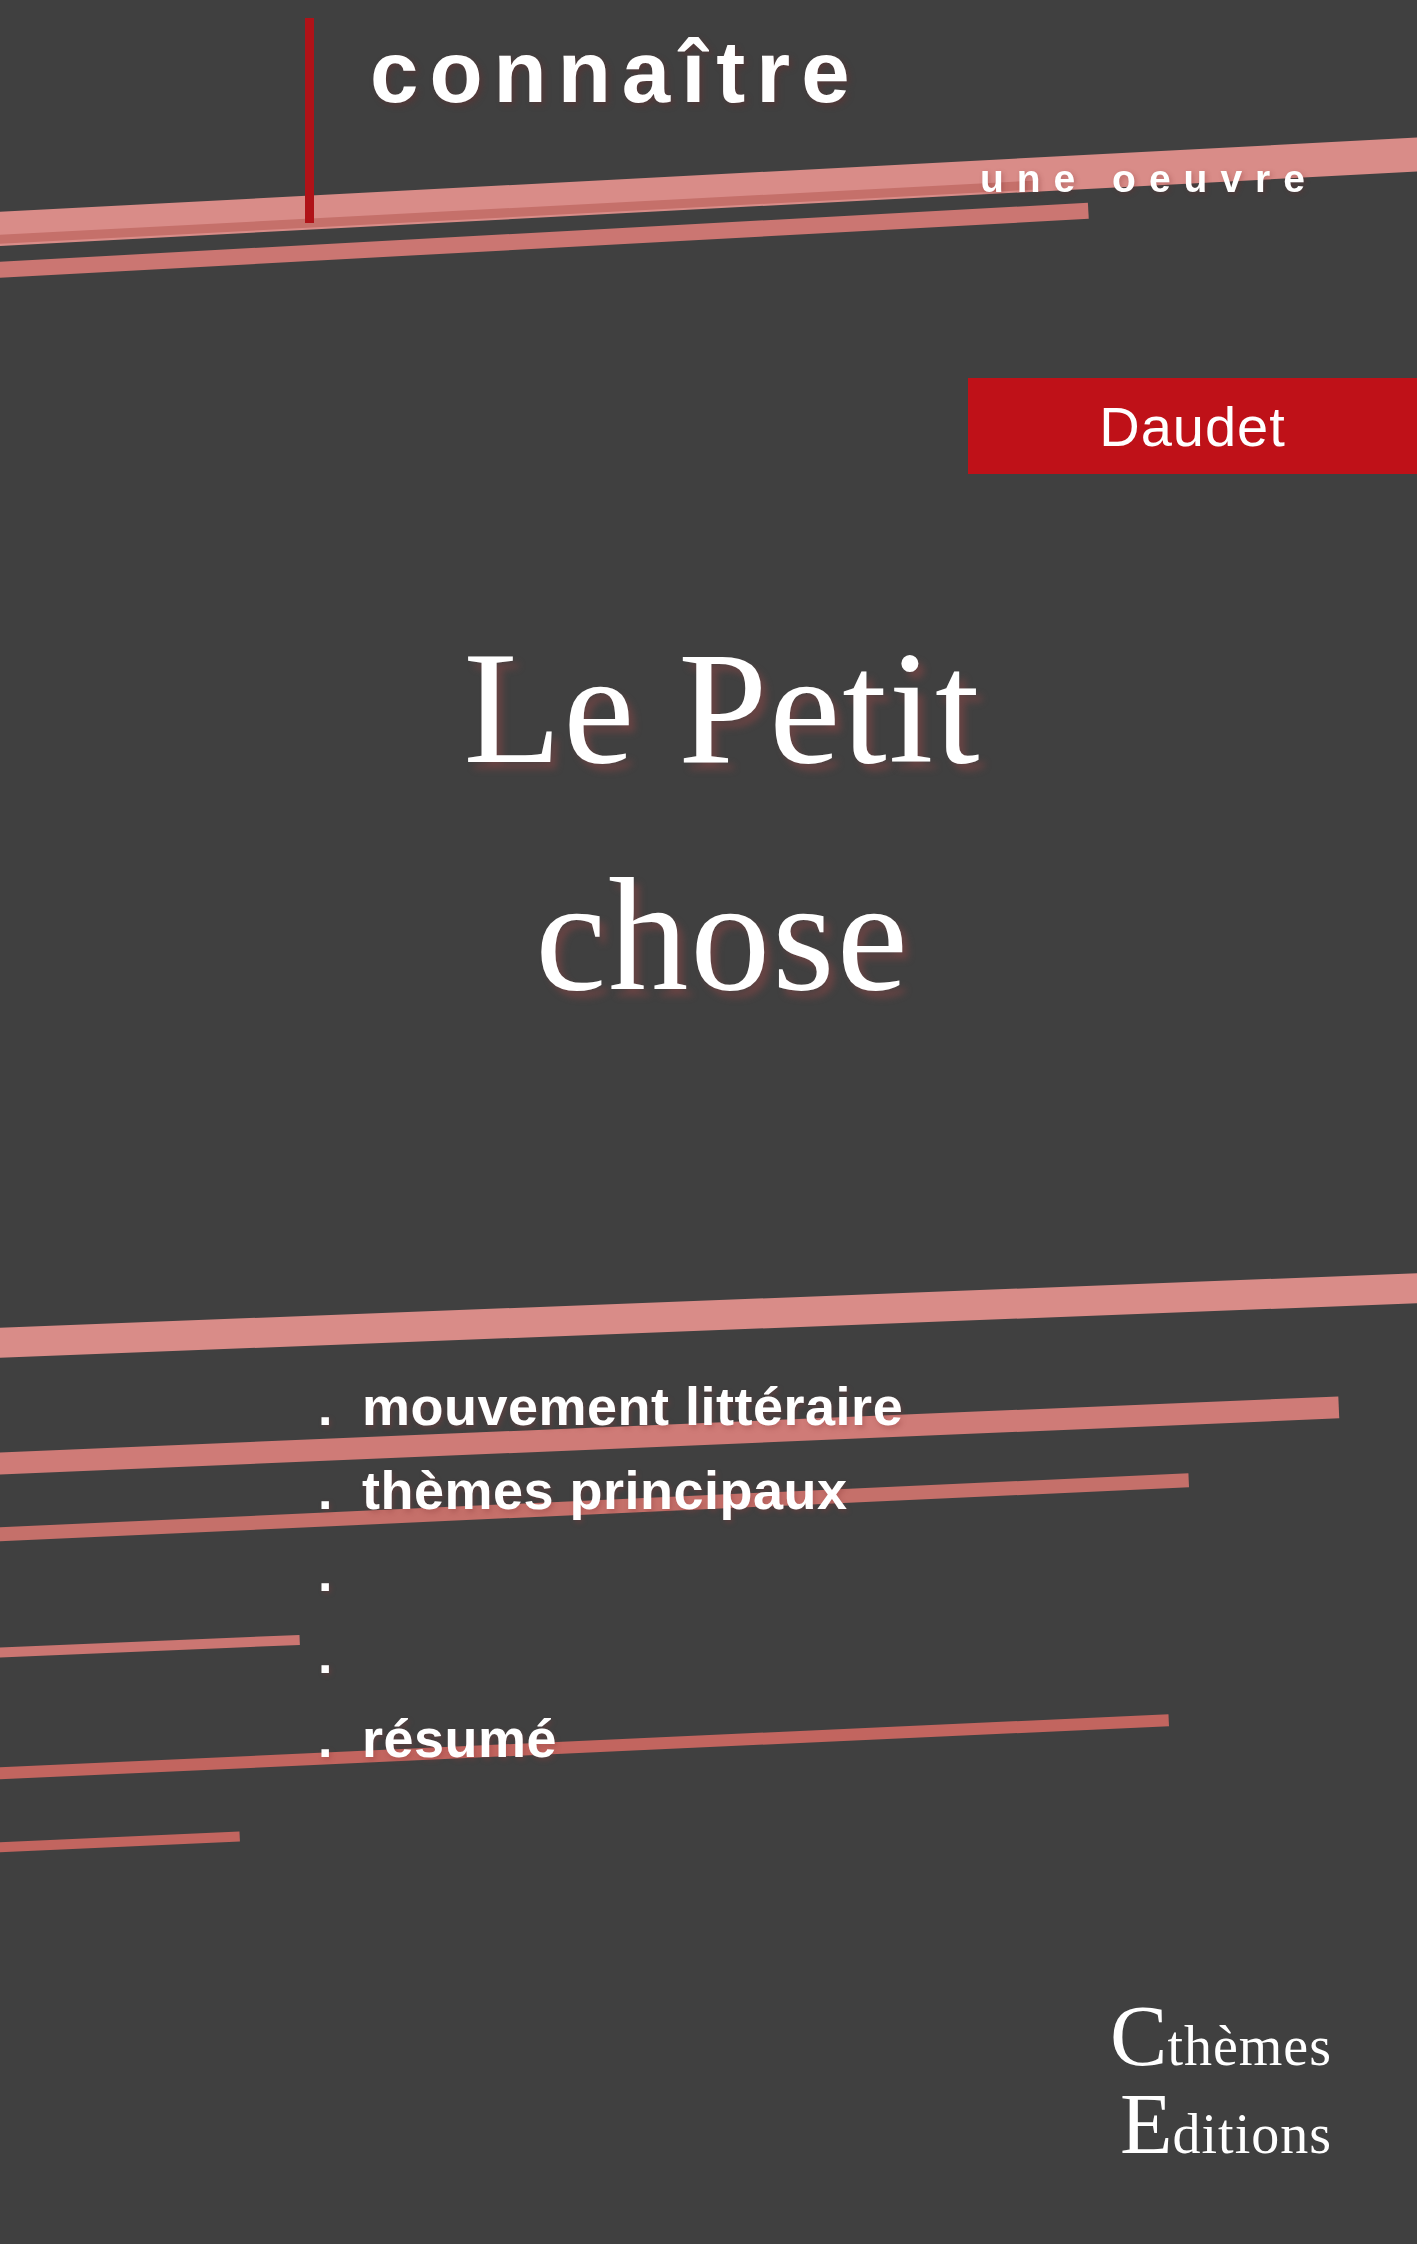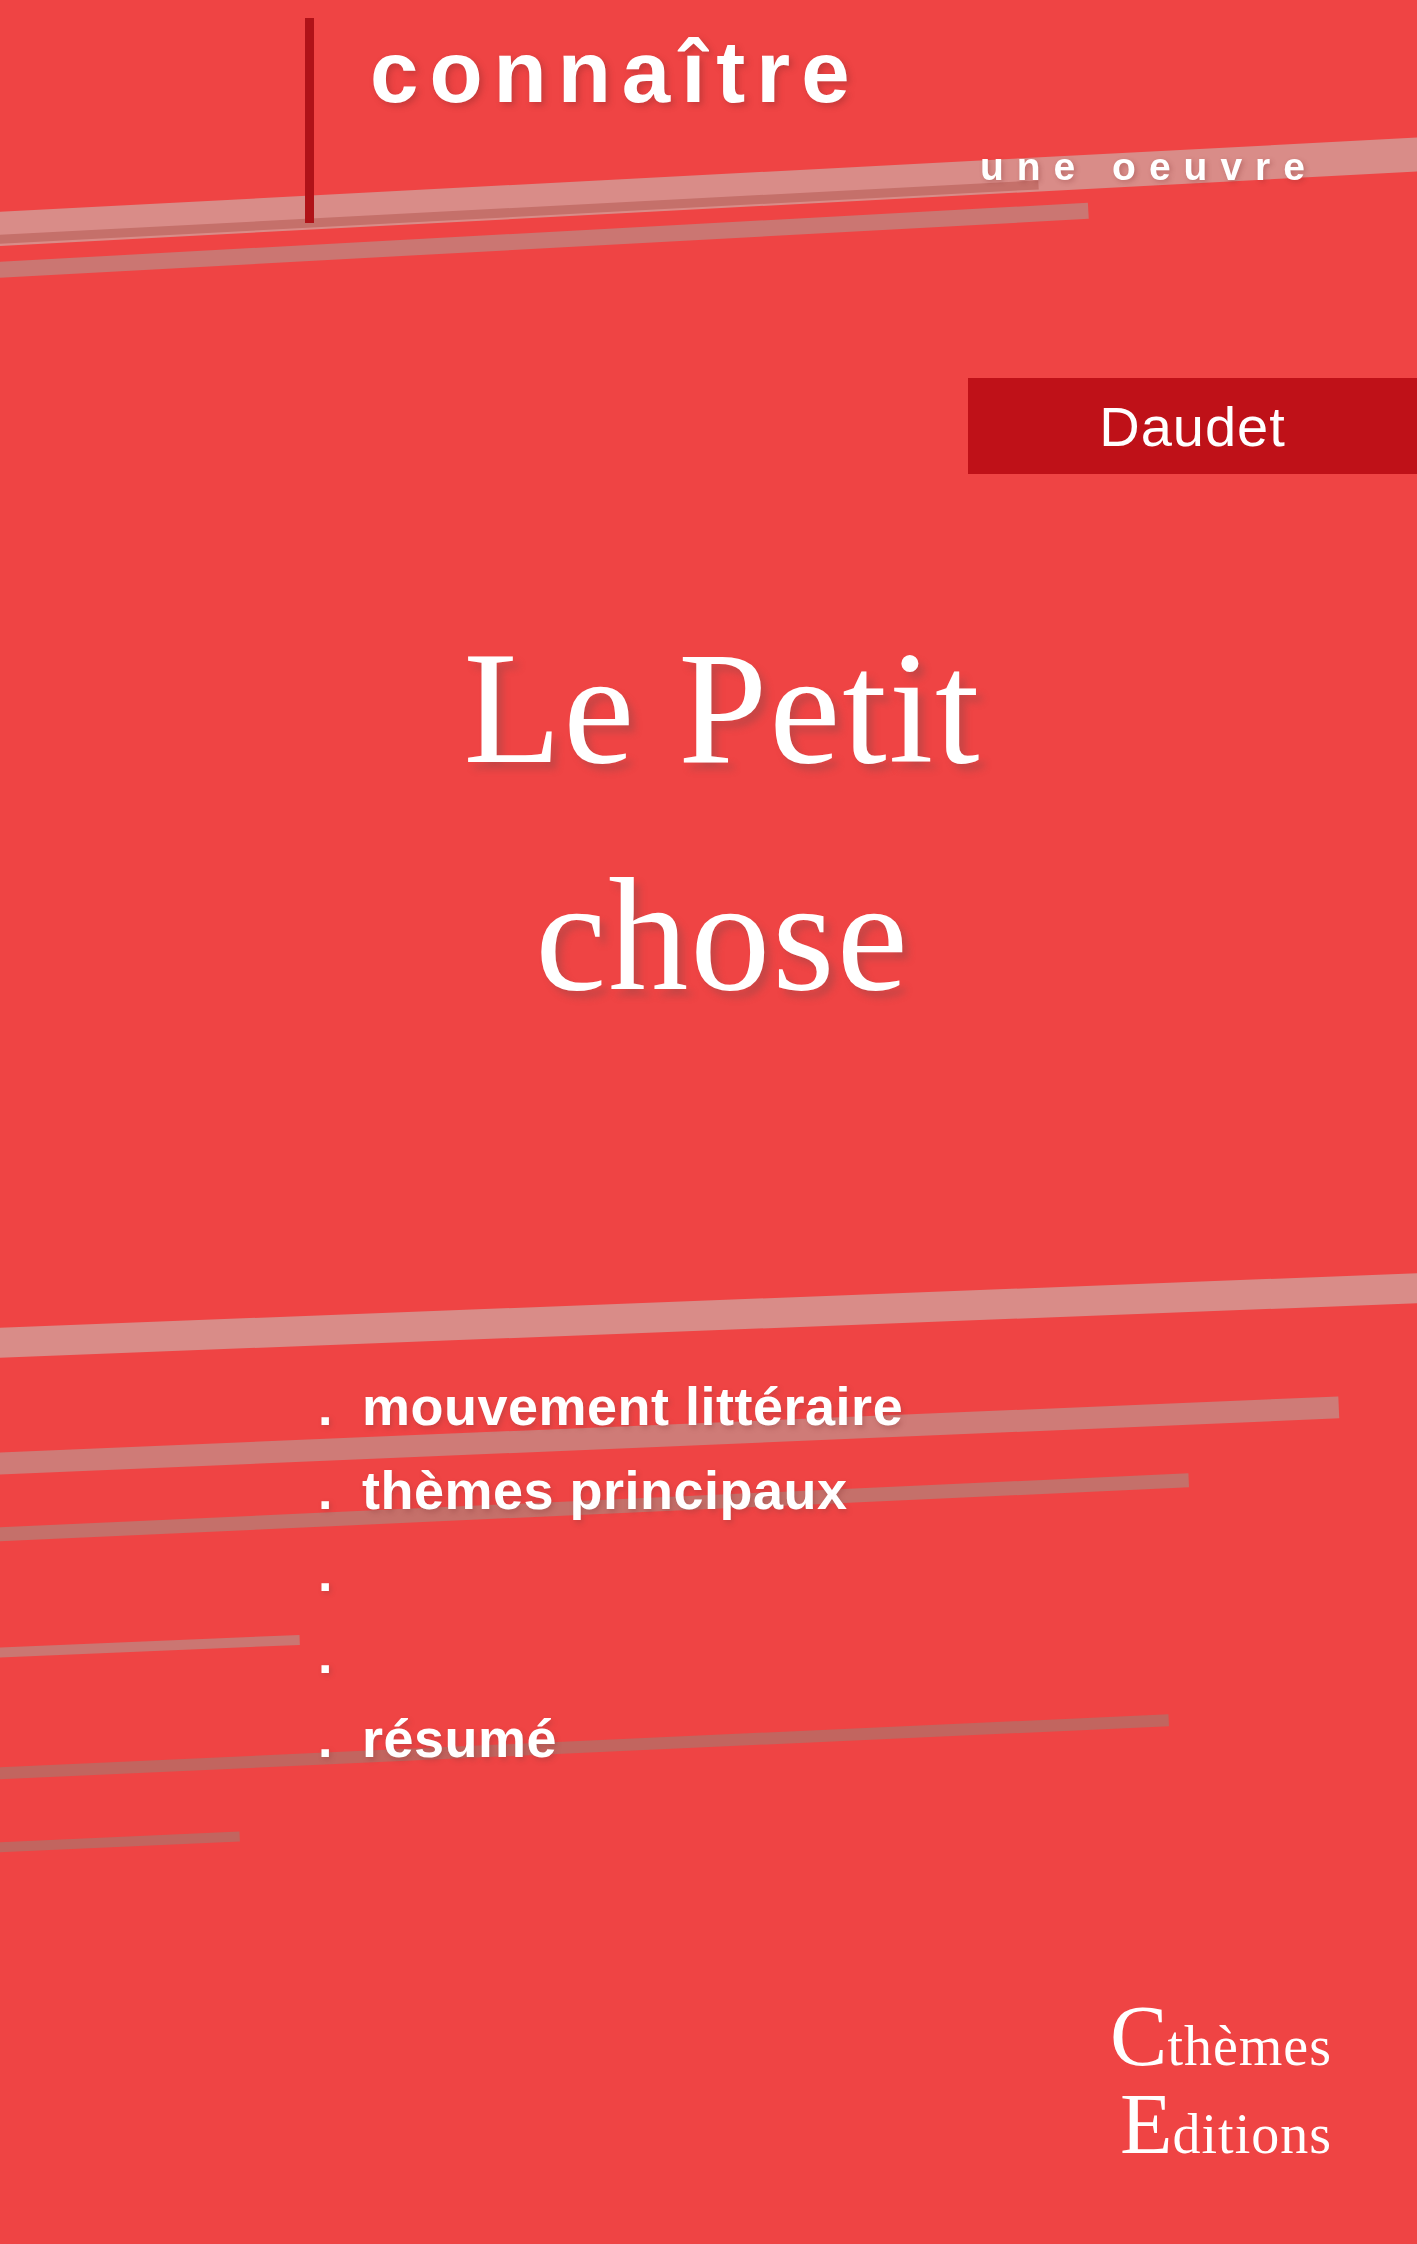--- a/index.html
+++ b/index.html
@@ -4,21 +4,21 @@
 <style>
   html, body {
     margin: 0;
     padding: 0;
     background: #ffffff;
   }
   .cover {
     position: relative;
     width: 1417px;
     height: 2244px;
-    background: #ef4444;
+    background: #404040;
     overflow: hidden;
     font-family: "Liberation Sans", sans-serif;
   }
 
   
   .stripe {
     position: absolute;
     background: #c9706d;
     transform-origin: left center;
     pointer-events: none;
@@ -57,21 +57,21 @@
     font-size: 87px;
     font-weight: bold;
     color: #ffffff;
     letter-spacing: 11px;
     white-space: nowrap;
     text-shadow: 3px 3px 6px rgba(120,40,40,0.35);
   }
   .brand-sub {
     position: absolute;
     left: 374px;
-    top: 145px;
+    top: 157px;
     width: 944px;
     text-align: right;
     font-size: 39px;
     font-weight: bold;
     color: #ffffff;
     letter-spacing: 13px;
     white-space: nowrap;
     text-shadow: 2px 2px 5px rgba(120,40,40,0.3);
   }
 

